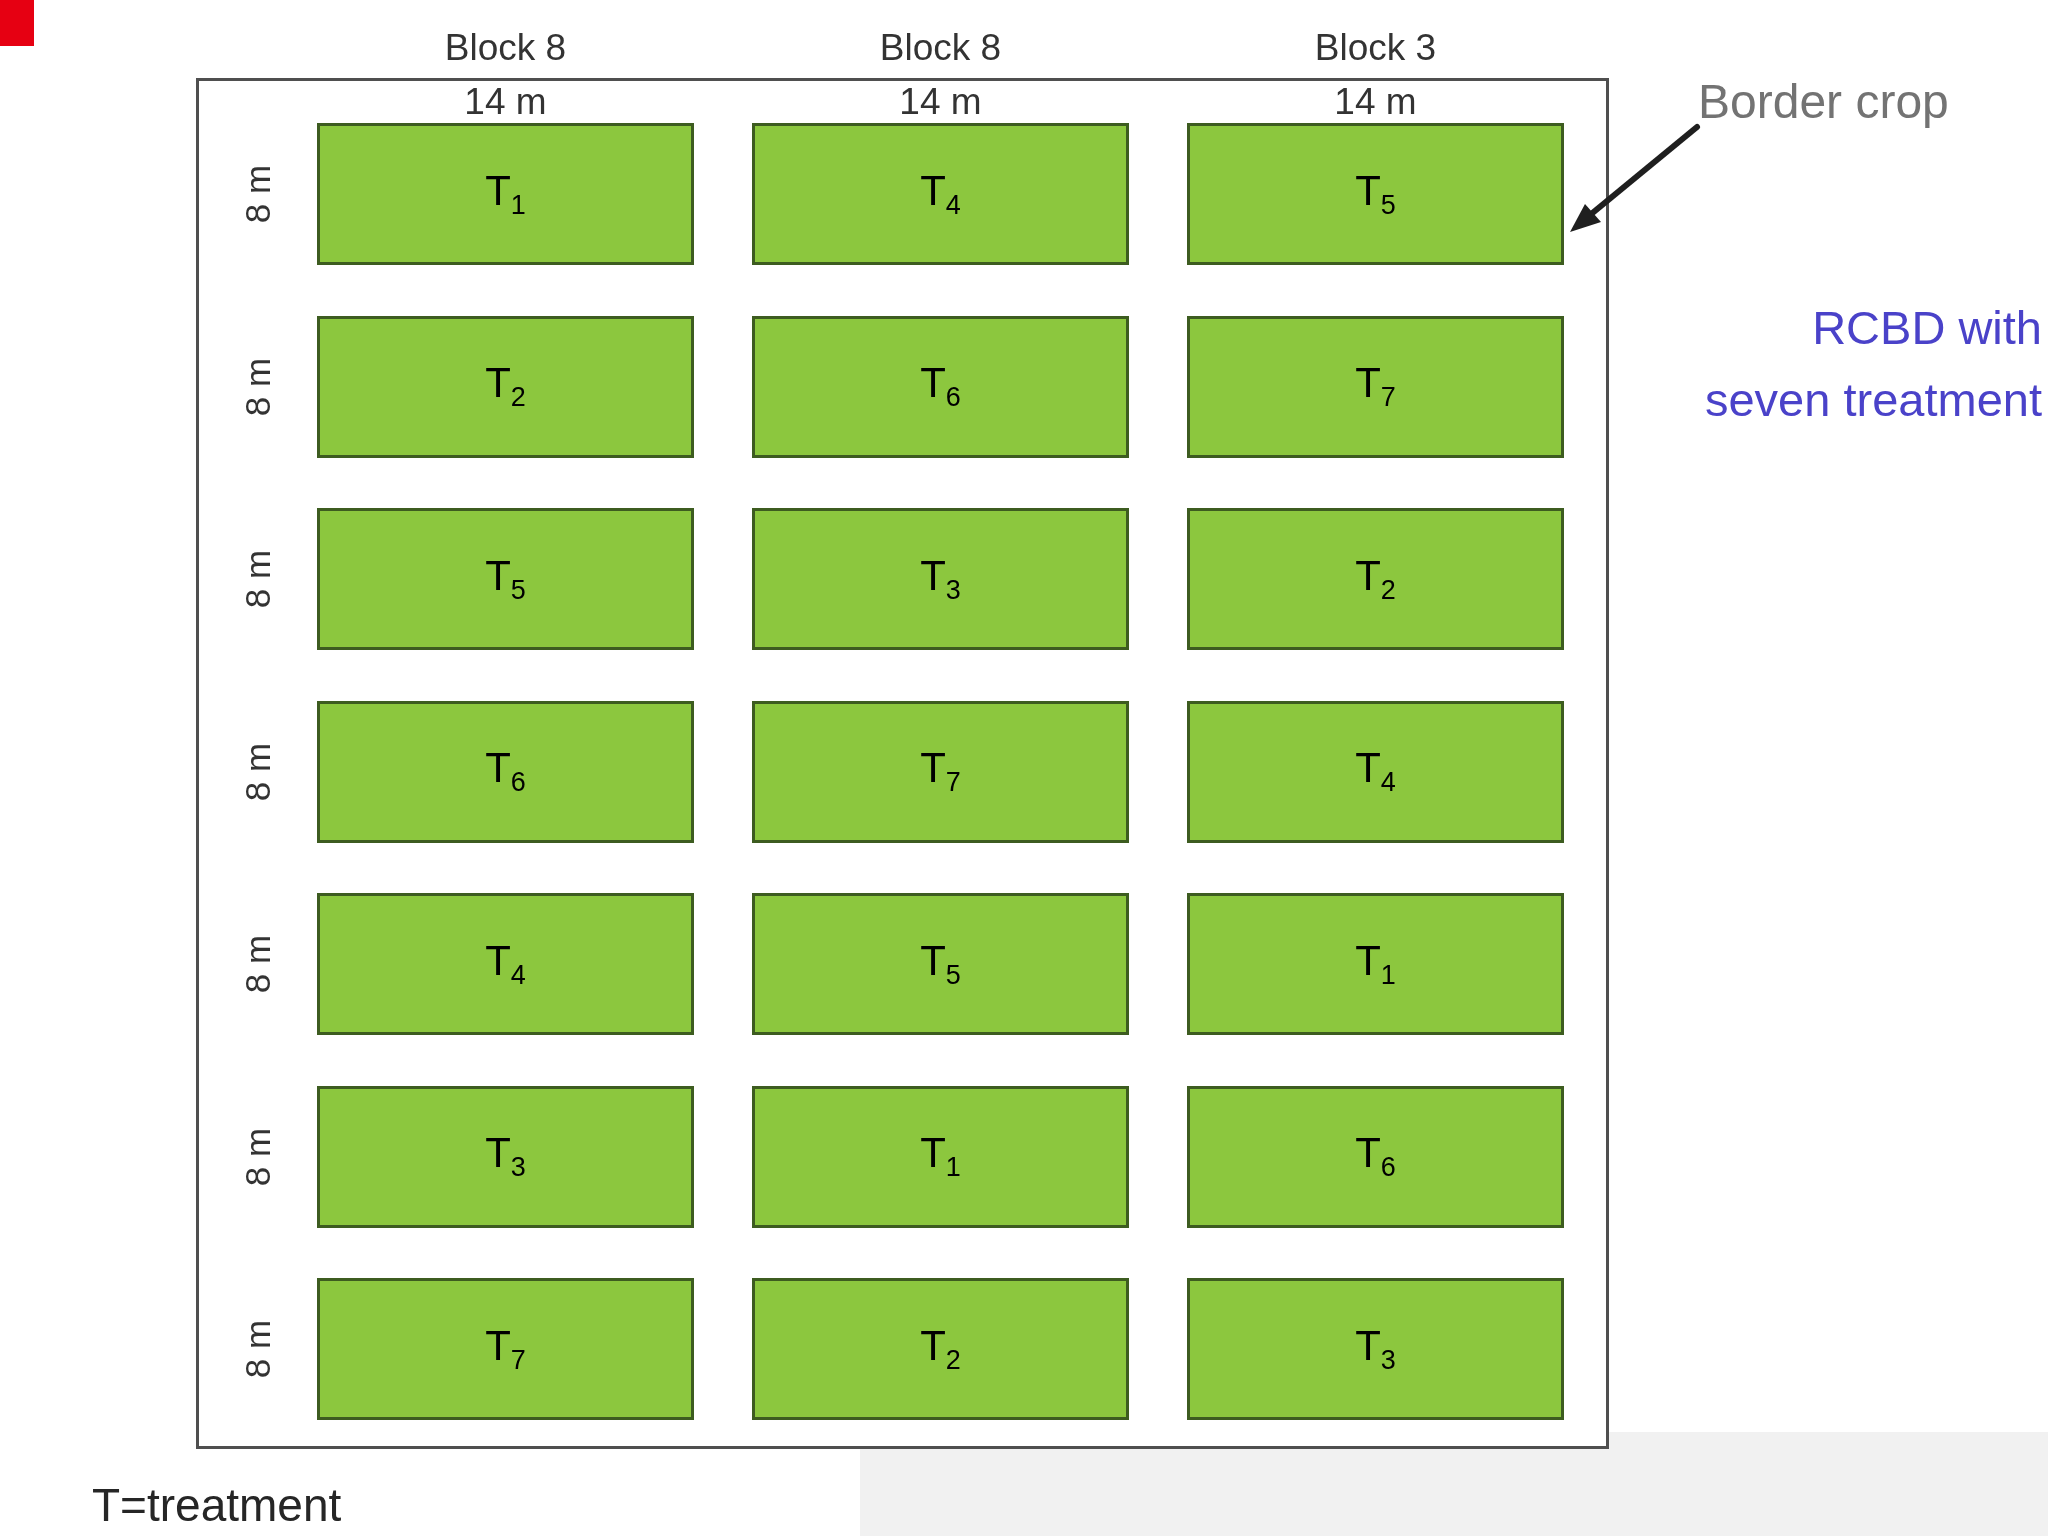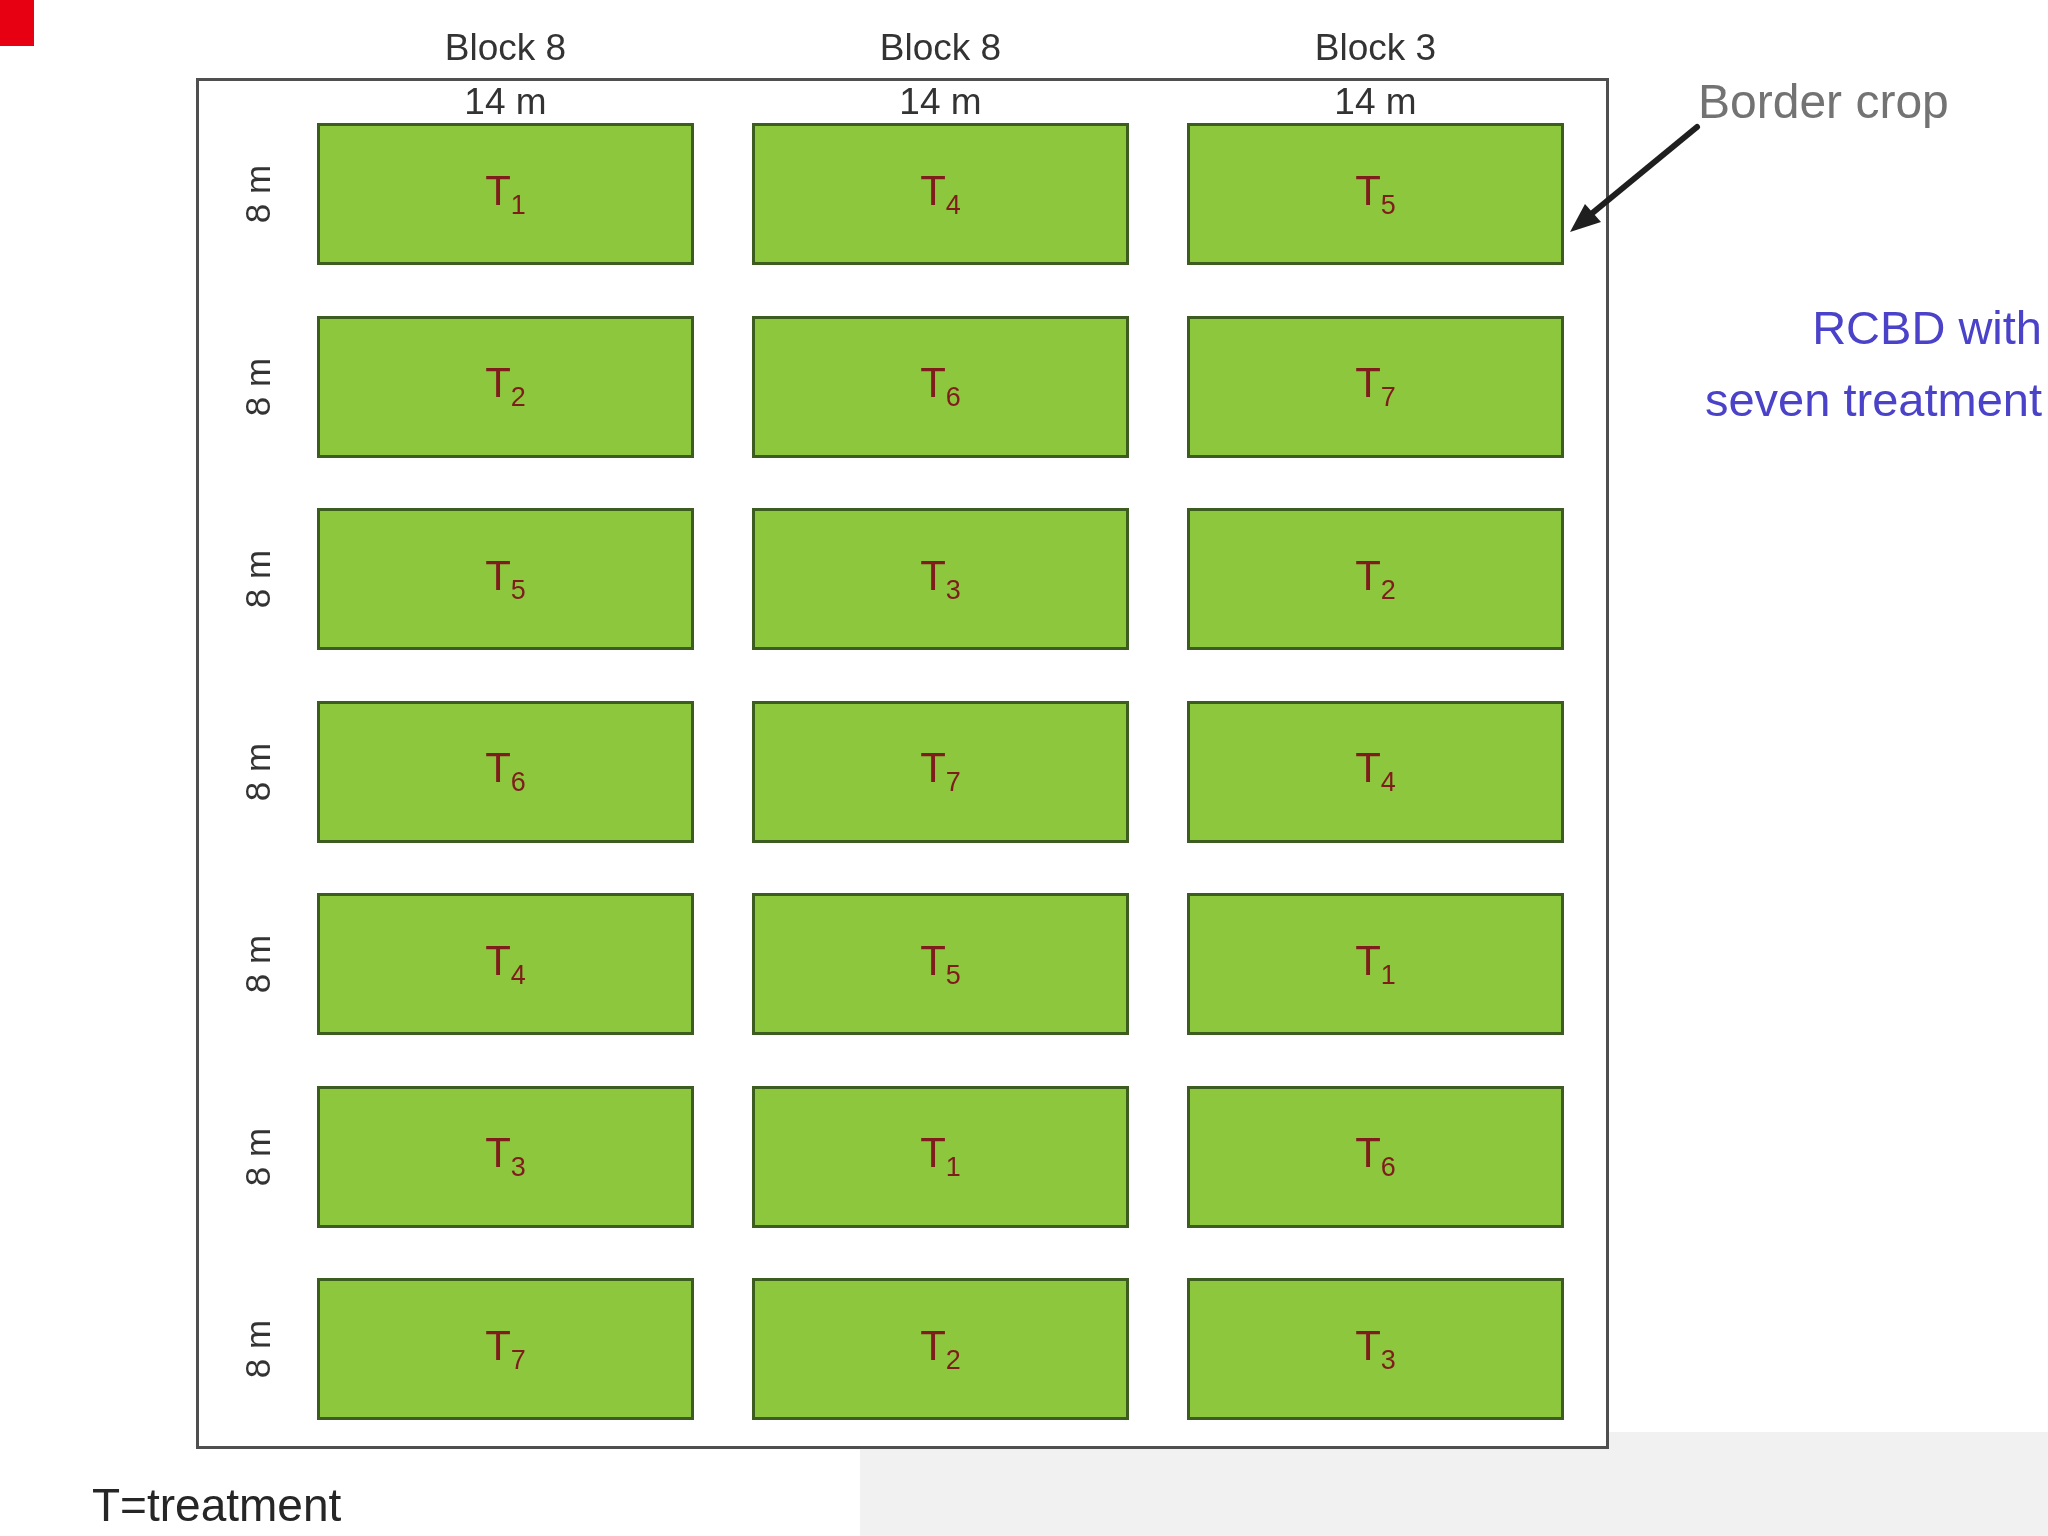--- a/index.html
+++ b/index.html
@@ -34,21 +34,21 @@
   .plots{flex:1 1 auto;display:flex;flex-direction:column;justify-content:space-between;
          padding-bottom:26px;}
   .plot-row{display:flex;height:142px;flex:0 0 auto;}
   .row-label-cell{width:118px;flex:0 0 auto;display:flex;align-items:center;justify-content:center;}
   .row-label{transform:rotate(-90deg);white-space:nowrap;font-size:35px;color:#333333;}
   .plot{
     flex:1 1 0;margin-right:58px;background:#8cc73e;border:3px solid #3d5c20;
     box-sizing:border-box;display:flex;align-items:center;justify-content:center;
   }
   .plot.last{margin-right:42px;}
-  .t-label{font-size:42px;color:#7f1d1d;line-height:1;}
+  .t-label{font-size:42px;color:#000000;line-height:1;}
   .t-label sub{font-size:27px;vertical-align:-9px;}
 
   
   .border-crop-label{position:absolute;left:1698px;top:74px;width:300px;
     font-size:48px;color:#737373;white-space:nowrap;}
   .arrow-svg{position:absolute;left:1540px;top:100px;}
   .caption{
     position:absolute;left:1628px;top:292px;width:414px;text-align:right;
     color:#4a42c9;font-size:47px;font-weight:normal;line-height:72px;
   }

